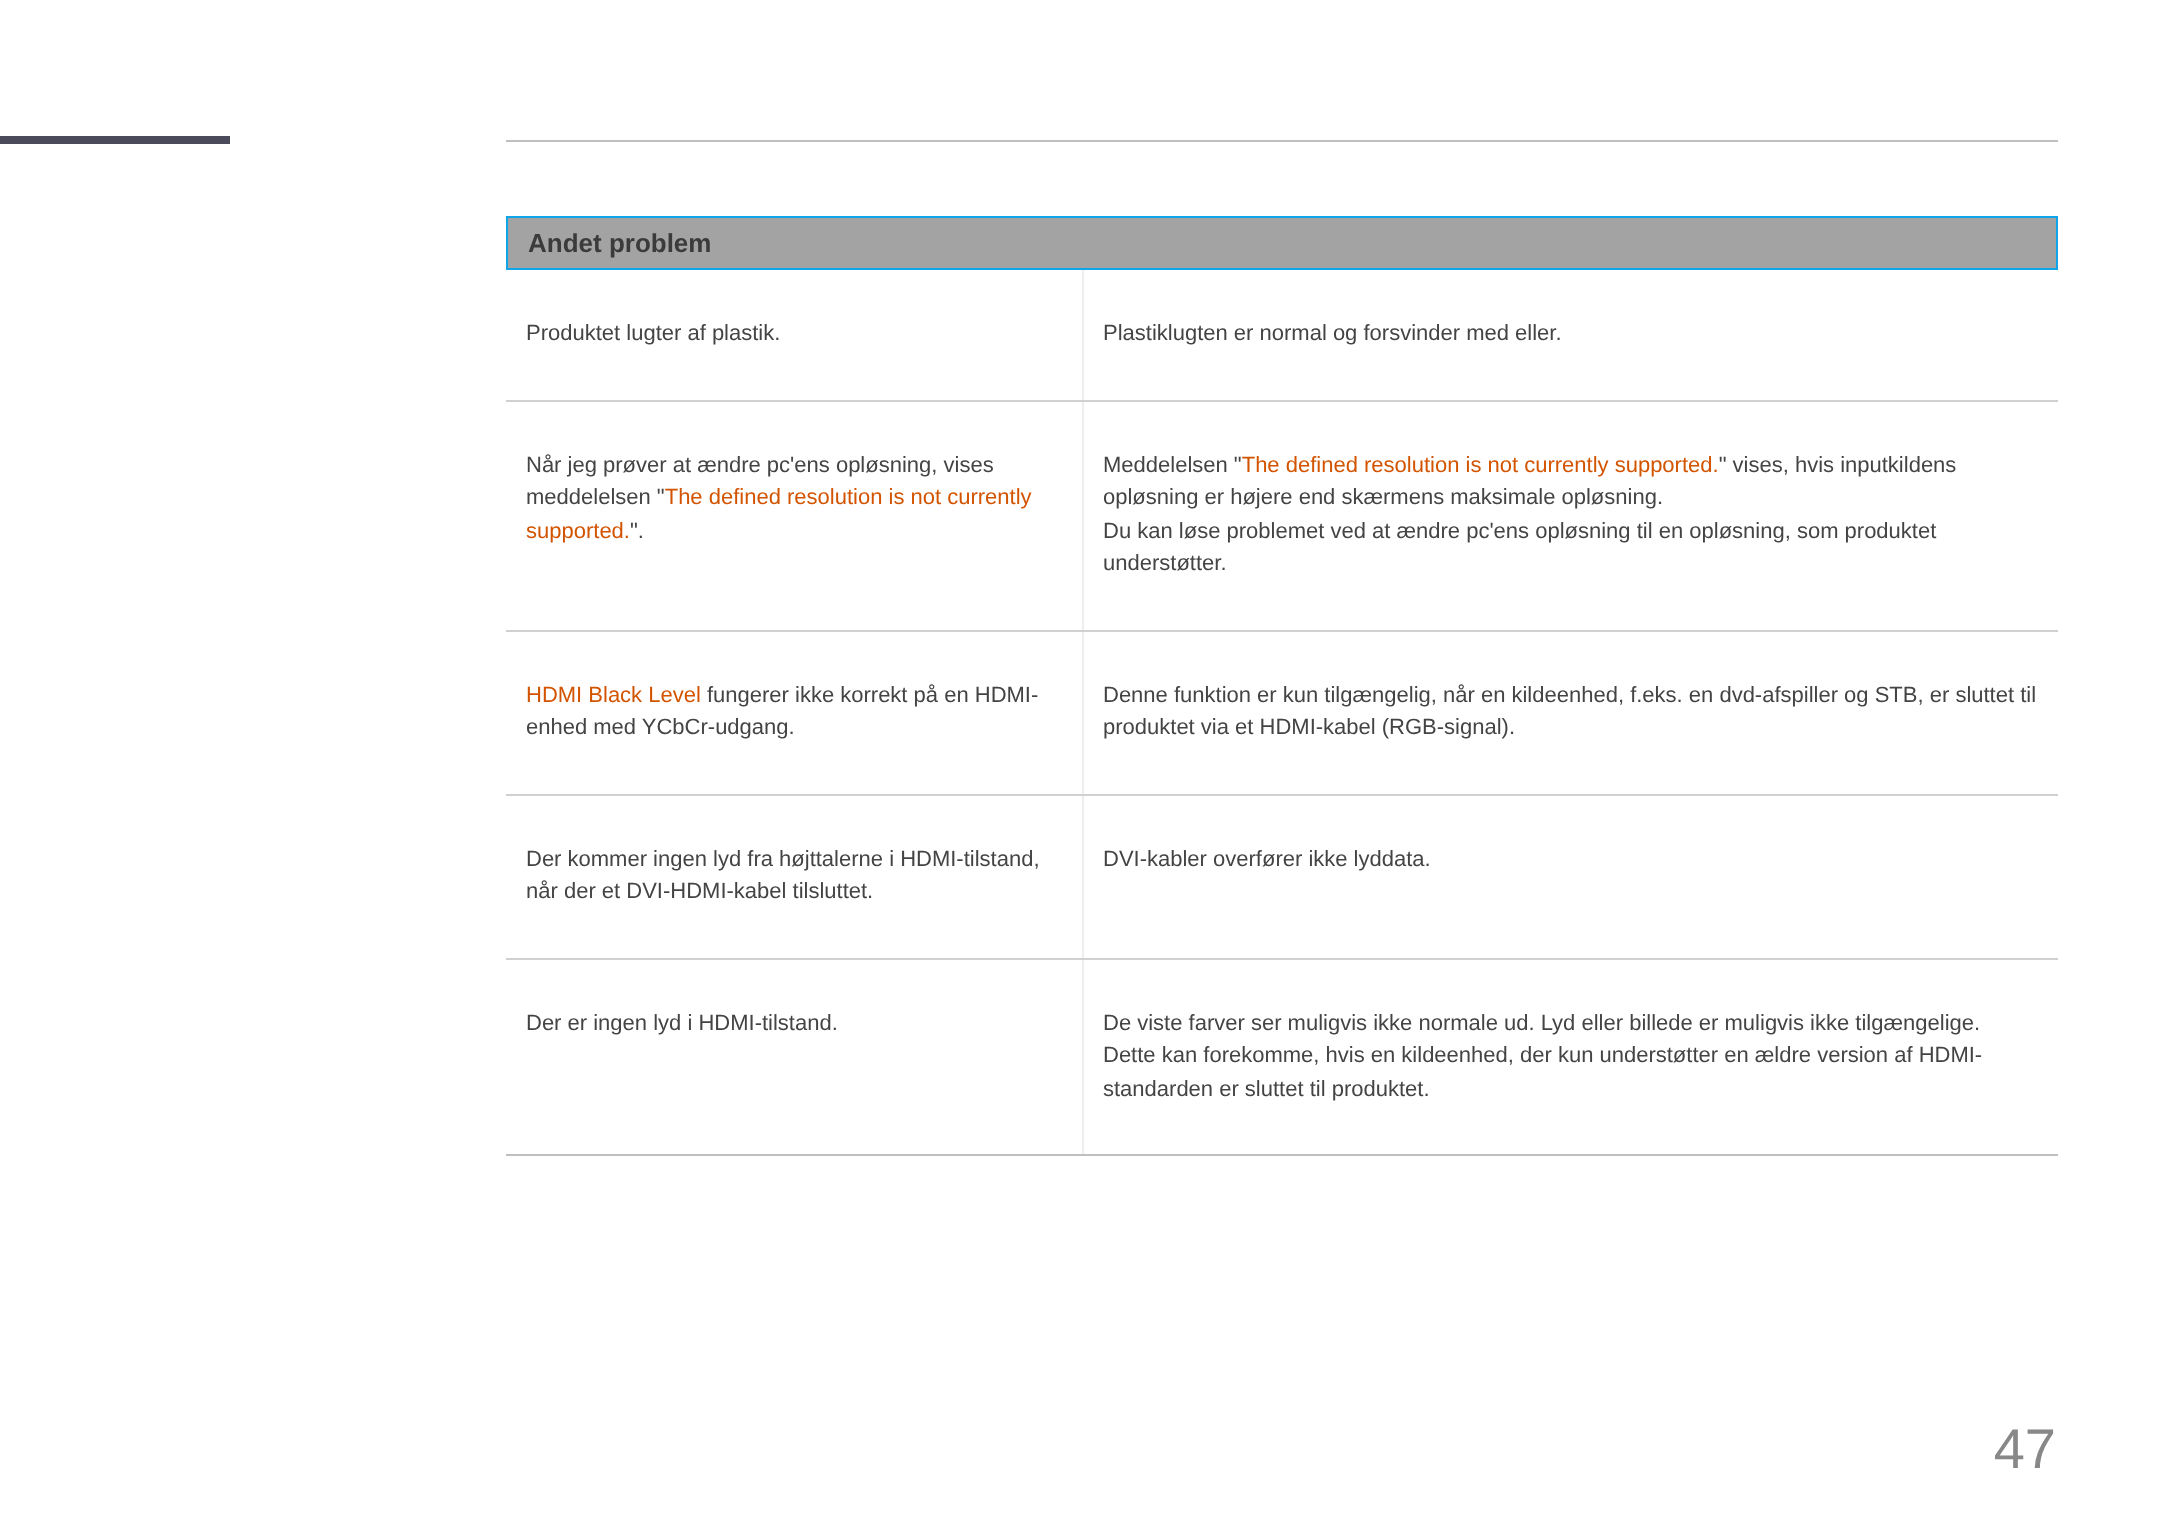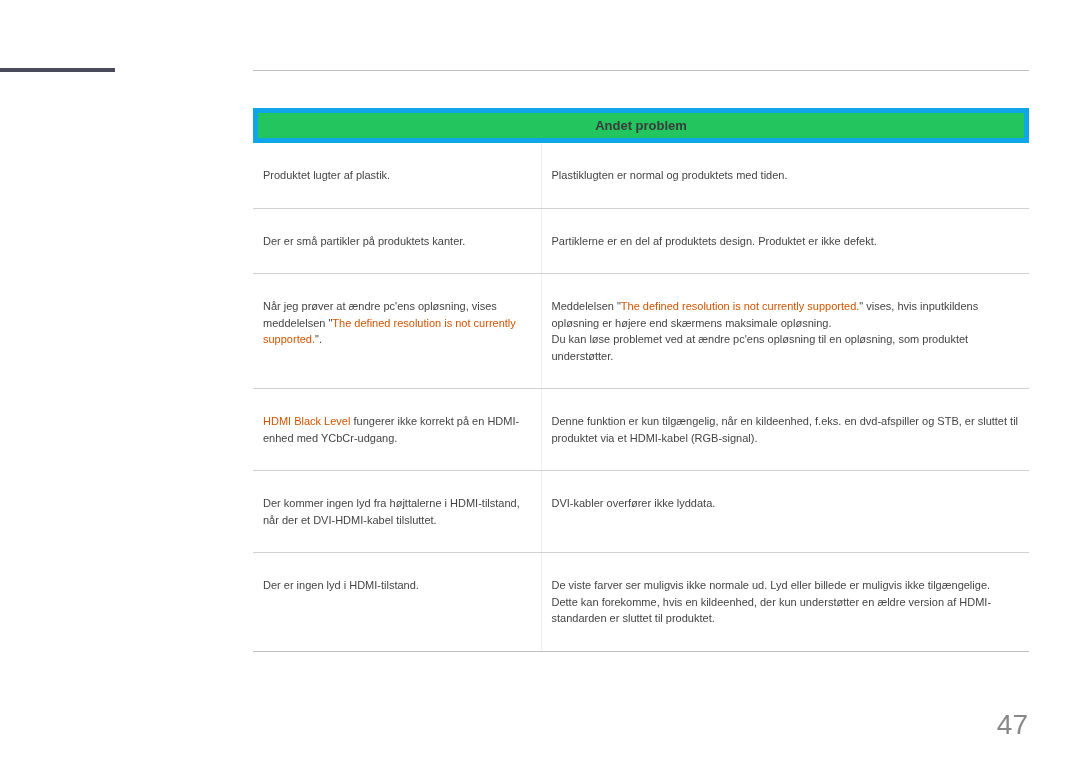--- a/index.html
+++ b/index.html
@@ -27,27 +27,26 @@
     height: 1px;
     background: #bfbfbf;
   }
   .content {
     position: absolute;
     top: 108px;
     left: 253px;
     width: 776px;
   }
   .sect-header {
-    background: #22c55e;
-    border: 5px solid #0ea5e9;
+    background: #a3a3a3;
+    border: 1px solid #0ea5e9;
     padding: 5px 10px;
     font-size: 13px;
     font-weight: 600;
     color: #3b3b3b;
-    text-align: center;
   }
   table {
     width: 100%;
     border-collapse: collapse;
     font-size: 11px;
     color: #444;
   }
   td {
     border-bottom: 1px solid #d0d0d0;
     padding: 24px 10px;
@@ -74,25 +73,21 @@
 
 <div class="accent-bar"></div>
 <div class="top-rule"></div>
 
 <div class="content">
   <div class="sect-header">Andet problem</div>
   <table>
     <tbody id="tbody">
         <tr>
           <td class="left"><span>Produktet lugter af plastik.</span></td>
-          <td><span>Plastiklugten er normal og produktets med tiden.</span></td>
-        </tr>
-        <tr>
-          <td class="left"><span>Der er små partikler på produktets kanter.</span></td>
-          <td><span>Partiklerne er en del af produktets design. Produktet er ikke defekt.</span></td>
+          <td><span>Plastiklugten er normal og forsvinder med eller.</span></td>
         </tr>
         <tr>
           <td class="left"><span>Når jeg prøver at ændre pc'ens opløsning, vises meddelelsen "</span><span class="orange">The defined resolution is not currently supported.</span><span>".</span></td>
           <td>
             <div><span>Meddelelsen "</span><span class="orange">The defined resolution is not currently supported.</span><span>" vises, hvis inputkildens opløsning er højere end skærmens maksimale opløsning.</span></div>
             <div style="margin-top: 0;"><span>Du kan løse problemet ved at ændre pc'ens opløsning til en opløsning, som produktet understøtter.</span></div>
           </td>
         </tr>
         <tr>
           <td class="left"><span class="orange">HDMI Black Level</span><span> fungerer ikke korrekt på en HDMI-enhed med YCbCr-udgang.</span></td>

